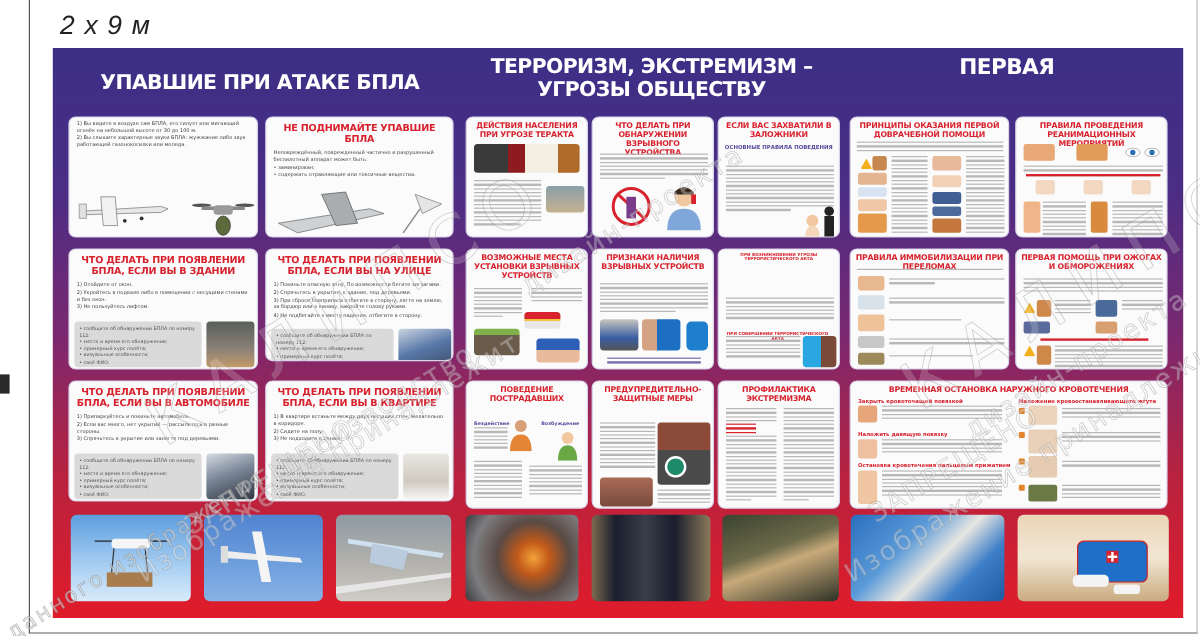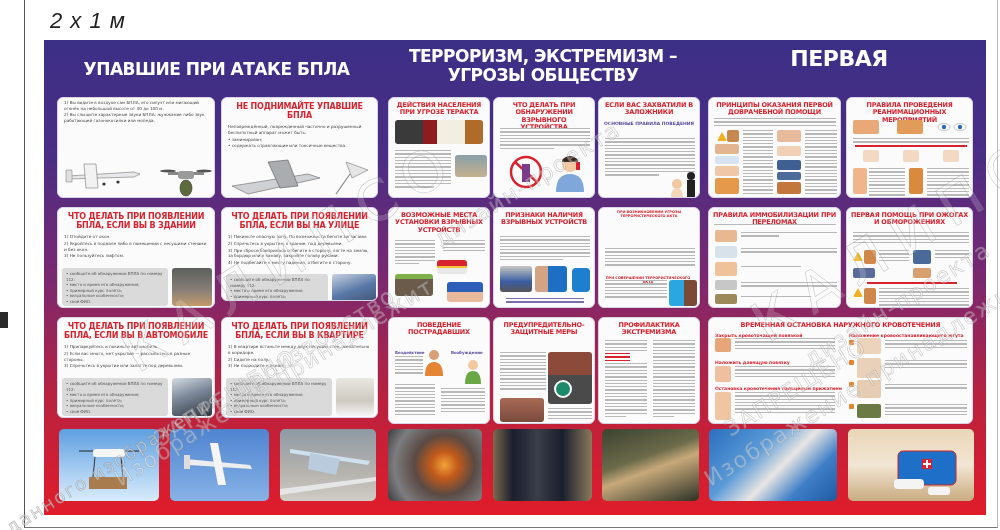--- a/index.html
+++ b/index.html
@@ -9,21 +9,21 @@
   .frame { position: absolute; left: 24px; top: 0; width: 974px; height: 528px; border-left: 1px solid #555; border-bottom: 1px solid #777; border-right: 1px solid #bbb; background: #fff; }
   .size-label { position: absolute; left: 50px; top: 8px; font-family: "Liberation Sans", sans-serif; font-style: italic; font-size: 22px; color: #222; letter-spacing: 1px; }
   .left-marker { position: absolute; left: 0; top: 312px; width: 8px; height: 16px; background: #2a2a2a; }
 
   .banner { position: absolute; left: 44px; top: 40px; width: 942px; height: 475px;
     background: linear-gradient(180deg, #3c2f86 0%, #4b2d84 25%, #7a2870 50%, #b8223f 75%, #e01c2a 100%); }
 
   .sec-title { position: absolute; color: #fff; font-family: "DejaVu Sans", sans-serif; font-weight: bold; text-align: center; line-height: 1.12; letter-spacing: -0.5px; }
   .sec-1 { left: 44px; top: 60px; width: 345px; font-size: 17px; }
   .sec-2 { left: 388px; top: 47px; width: 310px; font-size: 17px; }
-  .sec-3 { left: 705px; top: 47px; width: 268px; font-size: 22px; }
+  .sec-3 { left: 705px; top: 47px; width: 268px; font-size: 18px; }
 
   .card { position: absolute; background: #fbfbfc; border-radius: 6px; overflow: hidden; border: 1px solid #d9d3e8; }
   .card-title { color: #d8232e; font-weight: bold; text-align: center; font-size: 8px; line-height: 1.15; padding: 4px 4px 2px; letter-spacing: -0.2px; text-transform: uppercase; }
   .card-title.sm { font-size: 6.5px; }
   .card-body { font-size: 4.2px; line-height: 1.35; color: #444; padding: 2px 6px; }
   .card-body p { margin-bottom: 1px; }
   .note-box { position: absolute; background: #dadada; border-radius: 3px; font-size: 4px; color: #555; line-height: 1.4; padding: 3px 4px; }
   .photo { position: absolute; border-radius: 3px; overflow: hidden; }
   .lines { position: absolute; }
   .lines i { display: block; height: 1.3px; background: #b8b8b8; margin-bottom: 2px; }
@@ -37,21 +37,21 @@
   .wm-gray { color: rgba(230,230,230,0.55); -webkit-text-stroke: 0.6px rgba(120,120,120,0.5); }
 
   .thumb { position: absolute; border-radius: 2px; }
   .num { position: absolute; width: 5px; height: 5px; background: #e4842c; border-radius: 1px; }
 </style>
 </head>
 <body>
 
 <div class="frame"></div>
 <div class="left-marker"></div>
-<div class="size-label">2 x 1 м</div>
+<div class="size-label">2 x 9 м</div>
 
 <div class="banner"></div>
 
 <div class="sec-title sec-1">УПАВШИЕ ПРИ АТАКЕ БПЛА</div>
 <div class="sec-title sec-2">
   <div>ТЕРРОРИЗМ, ЭКСТРЕМИЗМ –</div>
   <div>УГРОЗЫ ОБЩЕСТВУ</div>
 </div>
 <div class="sec-title sec-3">
   <div>ПЕРВАЯ</div>

